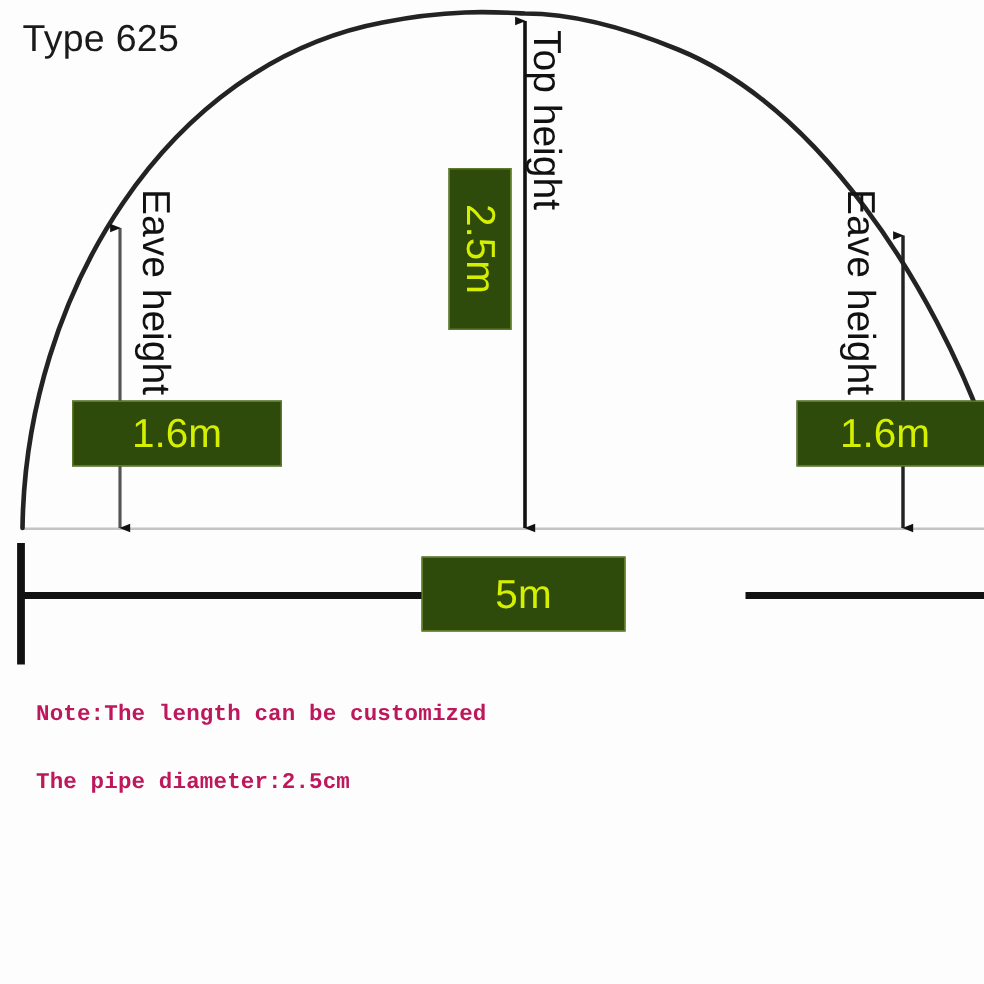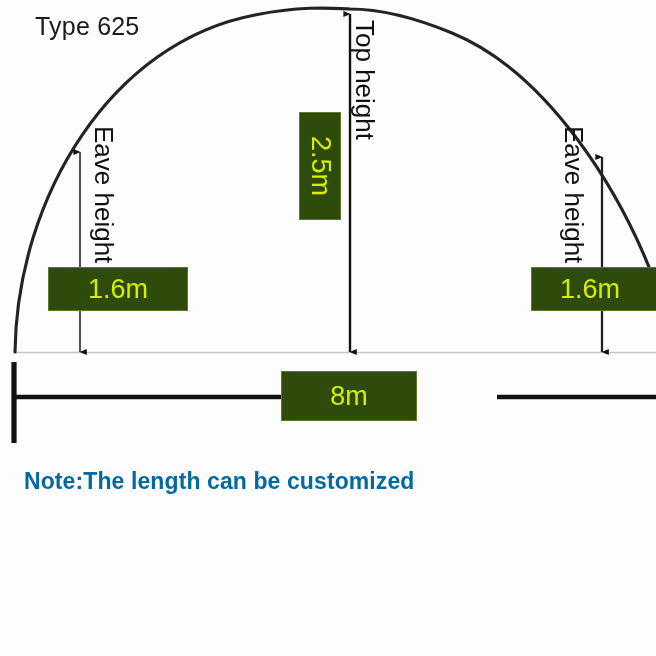--- a/index.html
+++ b/index.html
@@ -26,21 +26,20 @@
   }
 
   .title-text {
     position: absolute;
     left: 15px;
     top: 12px;
     font-size: 25px;
     color: #1a1a1a;
     letter-spacing: 0.2px;
     white-space: nowrap;
-    margin-left: 20px;
   }
 
   .green-box {
     position: absolute;
     background: #2f4b0b;
     border: 1px solid #5e7a28;
     box-sizing: border-box;
     display: flex;
     align-items: center;
     justify-content: center;
@@ -104,25 +103,26 @@
     left: 424px;
     top: 381px;
     font-size: 26px;
     color: #111111;
     white-space: nowrap;
   }
 
   .note-line {
     position: absolute;
     left: 24px;
-    font-size: 23px;
+    font-size: 15px;
     font-weight: bold;
-    color: #0369a1;
+    color: #be185d;
     white-space: nowrap;
     letter-spacing: 0.1px;
+    font-family: Liberation Mono, monospace;
   }
   #note-1 { top: 468px; }
   #note-2 { top: 513px; }
 </style>
 </head>
 <body>
 
 <div id="stage">
 
   <svg id="diagram-svg" viewBox="0 0 656 656">
@@ -161,18 +161,19 @@
 
   <div class="dim-label" id="label-eave-right">Eave height</div>
 
 
   <div class="green-box" id="box-eave-left">1.6m</div>
 
   <div class="green-box vert" id="box-top-height">2.5m</div>
 
   <div class="green-box" id="box-eave-right">1.6m</div>
 
-  <div class="green-box" id="box-span">8m</div>
+  <div class="green-box" id="box-span">5m</div>
 
   <div class="note-line" id="note-1">Note:The length can be customized</div>
 
+  <div class="note-line" id="note-2">The pipe diameter:2.5cm</div>
 
 </div>
 
 </body></html>

